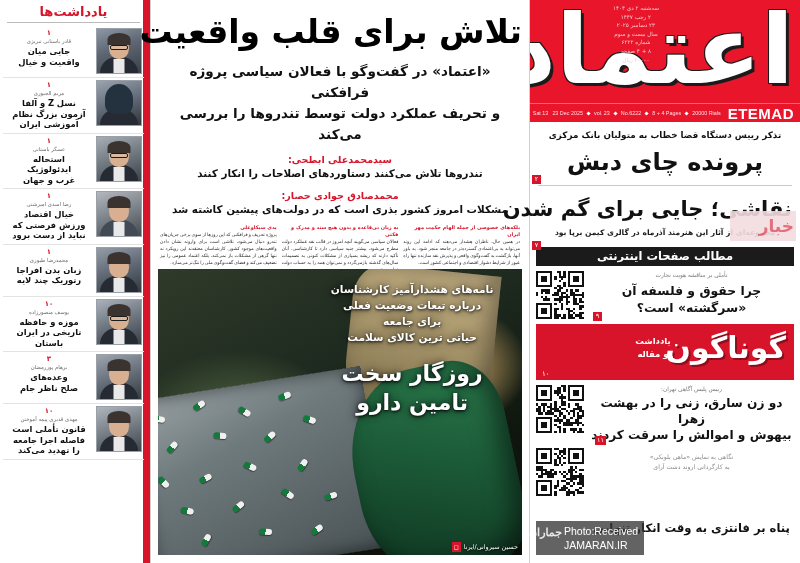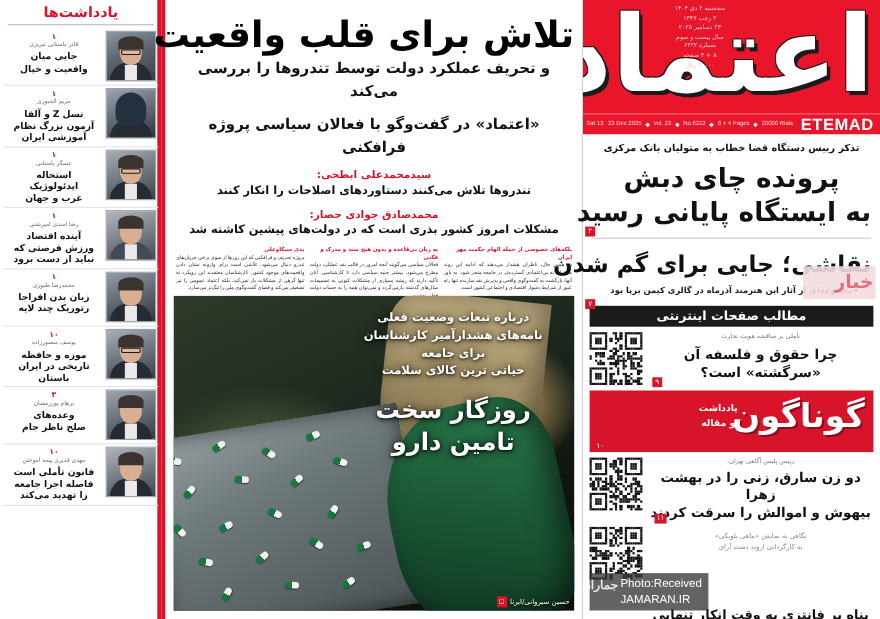--- a/index.html
+++ b/index.html
@@ -308,21 +308,21 @@
         <div class="face-head"></div>
         <div class="face-hair"></div>
         <div class="face-glasses"></div>
       </div>
     </div>
 
     <div class="note">
       <div class="note-text">
         <div class="note-num">۱</div>
         <div class="note-author">رضا اسدی امیرشتی</div>
-        <div class="note-title">آینده اقتصاد</div>
+        <div class="note-title">خیال اقتصاد</div>
         <div class="note-title">ورزش فرصتی که</div>
         <div class="note-title">نباید از دست برود</div>
       </div>
       <div class="note-photo p4">
         <div class="face-body light"></div>
         <div class="face-shirt"></div>
         <div class="face-head"></div>
         <div class="face-hair"></div>
       </div>
     </div>
@@ -386,22 +386,22 @@
         <div class="face-body"></div>
         <div class="face-shirt"></div>
         <div class="face-head"></div>
         <div class="face-hair"></div>
       </div>
     </div>
   </aside>
 
   <main class="center">
     <h1 class="lead-headline">تلاش برای قلب واقعیت</h1>
+    <div class="lead-sub">«اعتماد» در گفت‌وگو با فعالان سیاسی پروژه فرافکنی</div>
     <div class="lead-sub" style="padding-top:0">و تحریف عملکرد دولت توسط تندروها را بررسی می‌کند</div>
-    <div class="lead-sub">«اعتماد» در گفت‌وگو با فعالان سیاسی پروژه فرافکنی</div>
 
     <div class="byline">
       <div class="byline-name">سیدمحمدعلی ابطحی:</div>
       <div class="byline-quote">تندروها تلاش می‌کنند دستاوردهای اصلاحات را انکار کنند</div>
     </div>
     <div class="byline">
       <div class="byline-name">محمدصادق جوادی حصار:</div>
       <div class="byline-quote">مشکلات امروز کشور بذری است که در دولت‌های پیشین کاشته شد</div>
     </div>
 
@@ -440,22 +440,22 @@
         <div class="pill" style="left:36%;top:64%;transform:rotate(-30deg)"></div>
         <div class="pill" style="left:58%;top:61%;transform:rotate(44deg)"></div>
         <div class="pill" style="left:76%;top:66%;transform:rotate(-10deg)"></div>
         <div class="pill" style="left:20%;top:79%;transform:rotate(-52deg)"></div>
         <div class="pill" style="left:46%;top:80%;transform:rotate(12deg)"></div>
         <div class="pill" style="left:68%;top:83%;transform:rotate(-26deg)"></div>
       </div>
       <div class="photo-glove"></div>
 
       <figcaption class="photo-overlay">
+        <div class="overlay-kicker">نامه‌های هشدارآمیز کارشناسان</div>
         <div class="overlay-kicker">درباره تبعات وضعیت فعلی</div>
-        <div class="overlay-kicker">نامه‌های هشدارآمیز کارشناسان</div>
         <div class="overlay-kicker">برای جامعه</div>
         <div class="overlay-kicker">حیاتی ترین کالای سلامت</div>
         <div class="overlay-title">روزگار سخت</div>
         <div class="overlay-title" style="padding-top:0">تامین دارو</div>
       </figcaption>
 
       <div class="photo-credit">
         <span class="credit-badge">◻</span>
         <span class="credit-text">حسین سیروانی/ایرنا</span>
       </div>
@@ -488,21 +488,20 @@
           <span>8 + 4  Pages</span>
           <i class="meta-sq"></i>
           <span>20000  Rials</span>
         </span>
       </div>
     </div>
 
     <div class="lead-block">
       <div class="lead-kicker">تذکر رییس دستگاه قضا خطاب به متولیان بانک مرکزی</div>
       <div class="lead-title2">پرونده چای دبش</div>
-      <div class="lead-title2" style="padding-top:0">به ایستگاه پایانی رسید</div>
       <span class="pagemark" style="left:2px;bottom:-6px">۲</span>
     </div>
     <div class="hr-rule"></div>
 
     <div class="art-block">
       <div class="art-title">نقاشی؛ جایی برای گم شدن</div>
       <div class="art-ghost"></div>
       <div class="art-ghost-txt">خبار</div>
       <div class="art-desc">مجموعه‌ای از آثار این هنرمند آذرماه در گالری کیمن برپا بود</div>
       <span class="pagemark" style="left:2px;bottom:-12px">۷</span>

